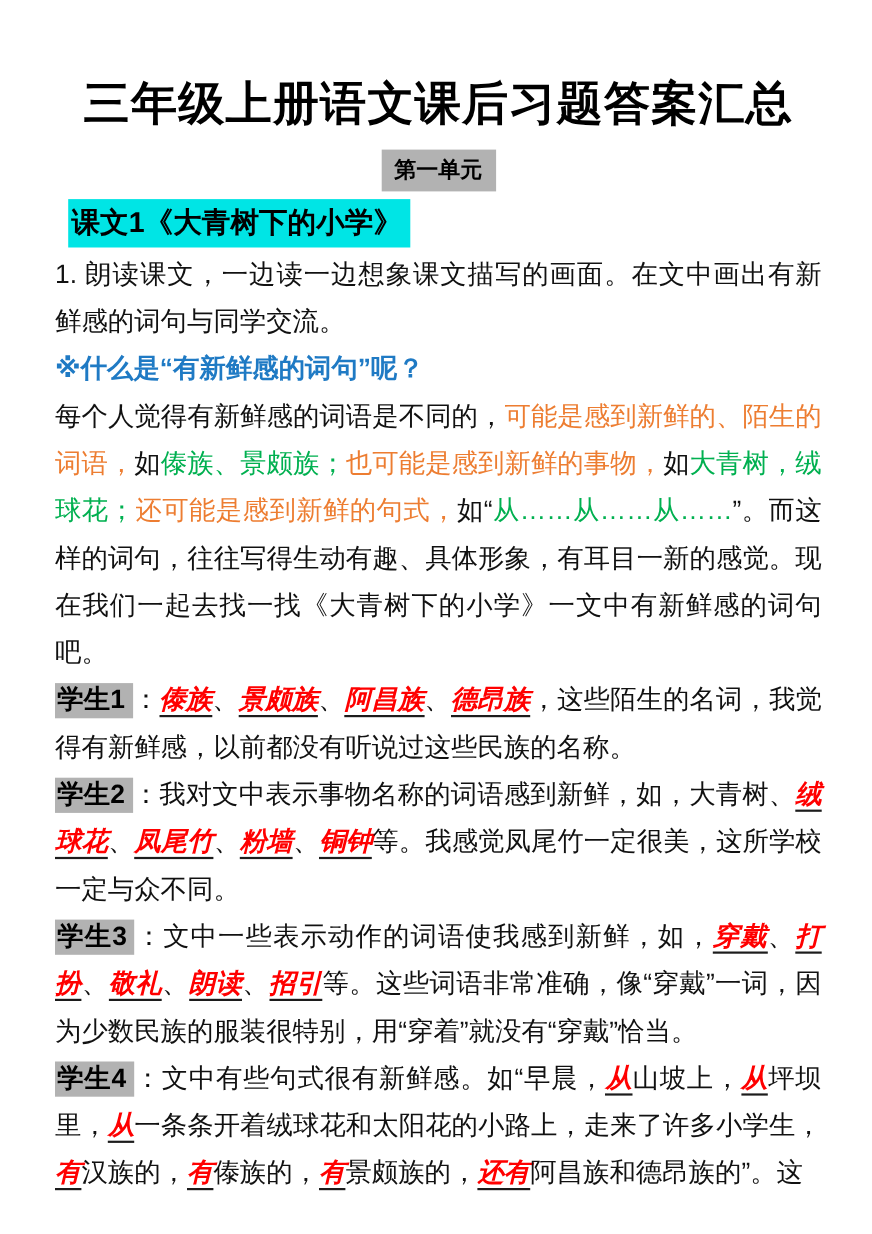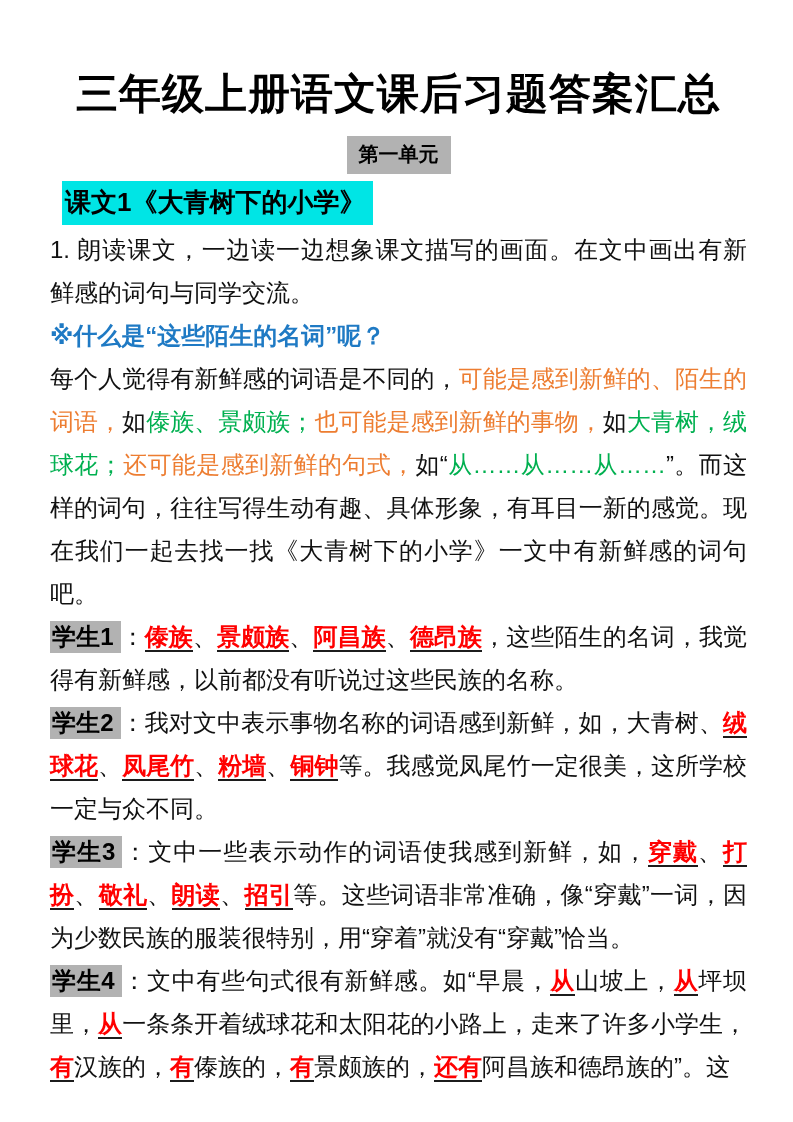--- a/index.html
+++ b/index.html
@@ -50,20 +50,21 @@
   }
   
   .seg-plain    { color: #111111; }
   .seg-orange   { color: var(--orange); }
   .seg-green    { color: var(--green); }
   .seg-blueBold { color: var(--blue); font-weight: bold; }
   .seg-redU     {
     color: var(--red);
     font-weight: bold;
     border-bottom: 2px solid #1c1c1c;
+    font-style: italic;
   }
   .seg-label    {
     font-weight: bold;
     background: var(--gray_highlight);
     padding: 2px 7px 3px 2px;
     color: #000000;
     margin-top: 24px;
   }
 </style>
 </head>
@@ -76,21 +77,21 @@
   <div class="unit-line">
     <span class="hl-gray">第一单元</span>
   </div>
 
   <div class="lesson-line">
     <span class="hl-cyan">课文1《大青树下的小学》</span>
   </div>
 
   <div class="body-text">
     <p><span class="seg seg-plain">1. 朗读课文，一边读一边想象课文描写的画面。在文中画出有新鲜感的词句与同学交流。</span></p>
-    <p><span class="seg seg-blueBold">※什么是“这些陌生的名词”呢？</span></p>
+    <p><span class="seg seg-blueBold">※什么是“有新鲜感的词句”呢？</span></p>
     <p><span class="seg seg-plain">每个人觉得有新鲜感的词语是不同的，</span><span class="seg seg-orange">可能是感到新鲜的、陌生的词语，</span><span class="seg seg-plain">如</span><span class="seg seg-green">傣族、景颇族；</span><span class="seg seg-orange">也可能是感到新鲜的事物，</span><span class="seg seg-plain">如</span><span class="seg seg-green">大青树，绒球花；</span><span class="seg seg-orange">还可能是感到新鲜的句式，</span><span class="seg seg-plain">如“</span><span class="seg seg-green">从……从……从……</span><span class="seg seg-plain">”。而这样的词句，往往写得生动有趣、具体形象，有耳目一新的感觉。现在我们一起去找一找《大青树下的小学》一文中有新鲜感的词句吧。</span></p>
     <p><span class="seg seg-label">学生1</span><span class="seg seg-plain">：</span><span class="seg seg-redU">傣族</span><span class="seg seg-plain">、</span><span class="seg seg-redU">景颇族</span><span class="seg seg-plain">、</span><span class="seg seg-redU">阿昌族</span><span class="seg seg-plain">、</span><span class="seg seg-redU">德昂族</span><span class="seg seg-plain">，这些陌生的名词，我觉得有新鲜感，以前都没有听说过这些民族的名称。</span></p>
     <p><span class="seg seg-label">学生2</span><span class="seg seg-plain">：我对文中表示事物名称的词语感到新鲜，如，大青树、</span><span class="seg seg-redU">绒球花</span><span class="seg seg-plain">、</span><span class="seg seg-redU">凤尾竹</span><span class="seg seg-plain">、</span><span class="seg seg-redU">粉墙</span><span class="seg seg-plain">、</span><span class="seg seg-redU">铜钟</span><span class="seg seg-plain">等。我感觉凤尾竹一定很美，这所学校一定与众不同。</span></p>
     <p><span class="seg seg-label">学生3</span><span class="seg seg-plain">：文中一些表示动作的词语使我感到新鲜，如，</span><span class="seg seg-redU">穿戴</span><span class="seg seg-plain">、</span><span class="seg seg-redU">打扮</span><span class="seg seg-plain">、</span><span class="seg seg-redU">敬礼</span><span class="seg seg-plain">、</span><span class="seg seg-redU">朗读</span><span class="seg seg-plain">、</span><span class="seg seg-redU">招引</span><span class="seg seg-plain">等。这些词语非常准确，像“穿戴”一词，因为少数民族的服装很特别，用“穿着”就没有“穿戴”恰当。</span></p>
     <p><span class="seg seg-label">学生4</span><span class="seg seg-plain">：文中有些句式很有新鲜感。如“早晨，</span><span class="seg seg-redU">从</span><span class="seg seg-plain">山坡上，</span><span class="seg seg-redU">从</span><span class="seg seg-plain">坪坝里，</span><span class="seg seg-redU">从</span><span class="seg seg-plain">一条条开着绒球花和太阳花的小路上，走来了许多小学生，</span><span class="seg seg-redU">有</span><span class="seg seg-plain">汉族的，</span><span class="seg seg-redU">有</span><span class="seg seg-plain">傣族的，</span><span class="seg seg-redU">有</span><span class="seg seg-plain">景颇族的，</span><span class="seg seg-redU">还有</span><span class="seg seg-plain">阿昌族和德昂族的”。这</span></p>
   </div>
 
 </div>
 
 </body></html>

